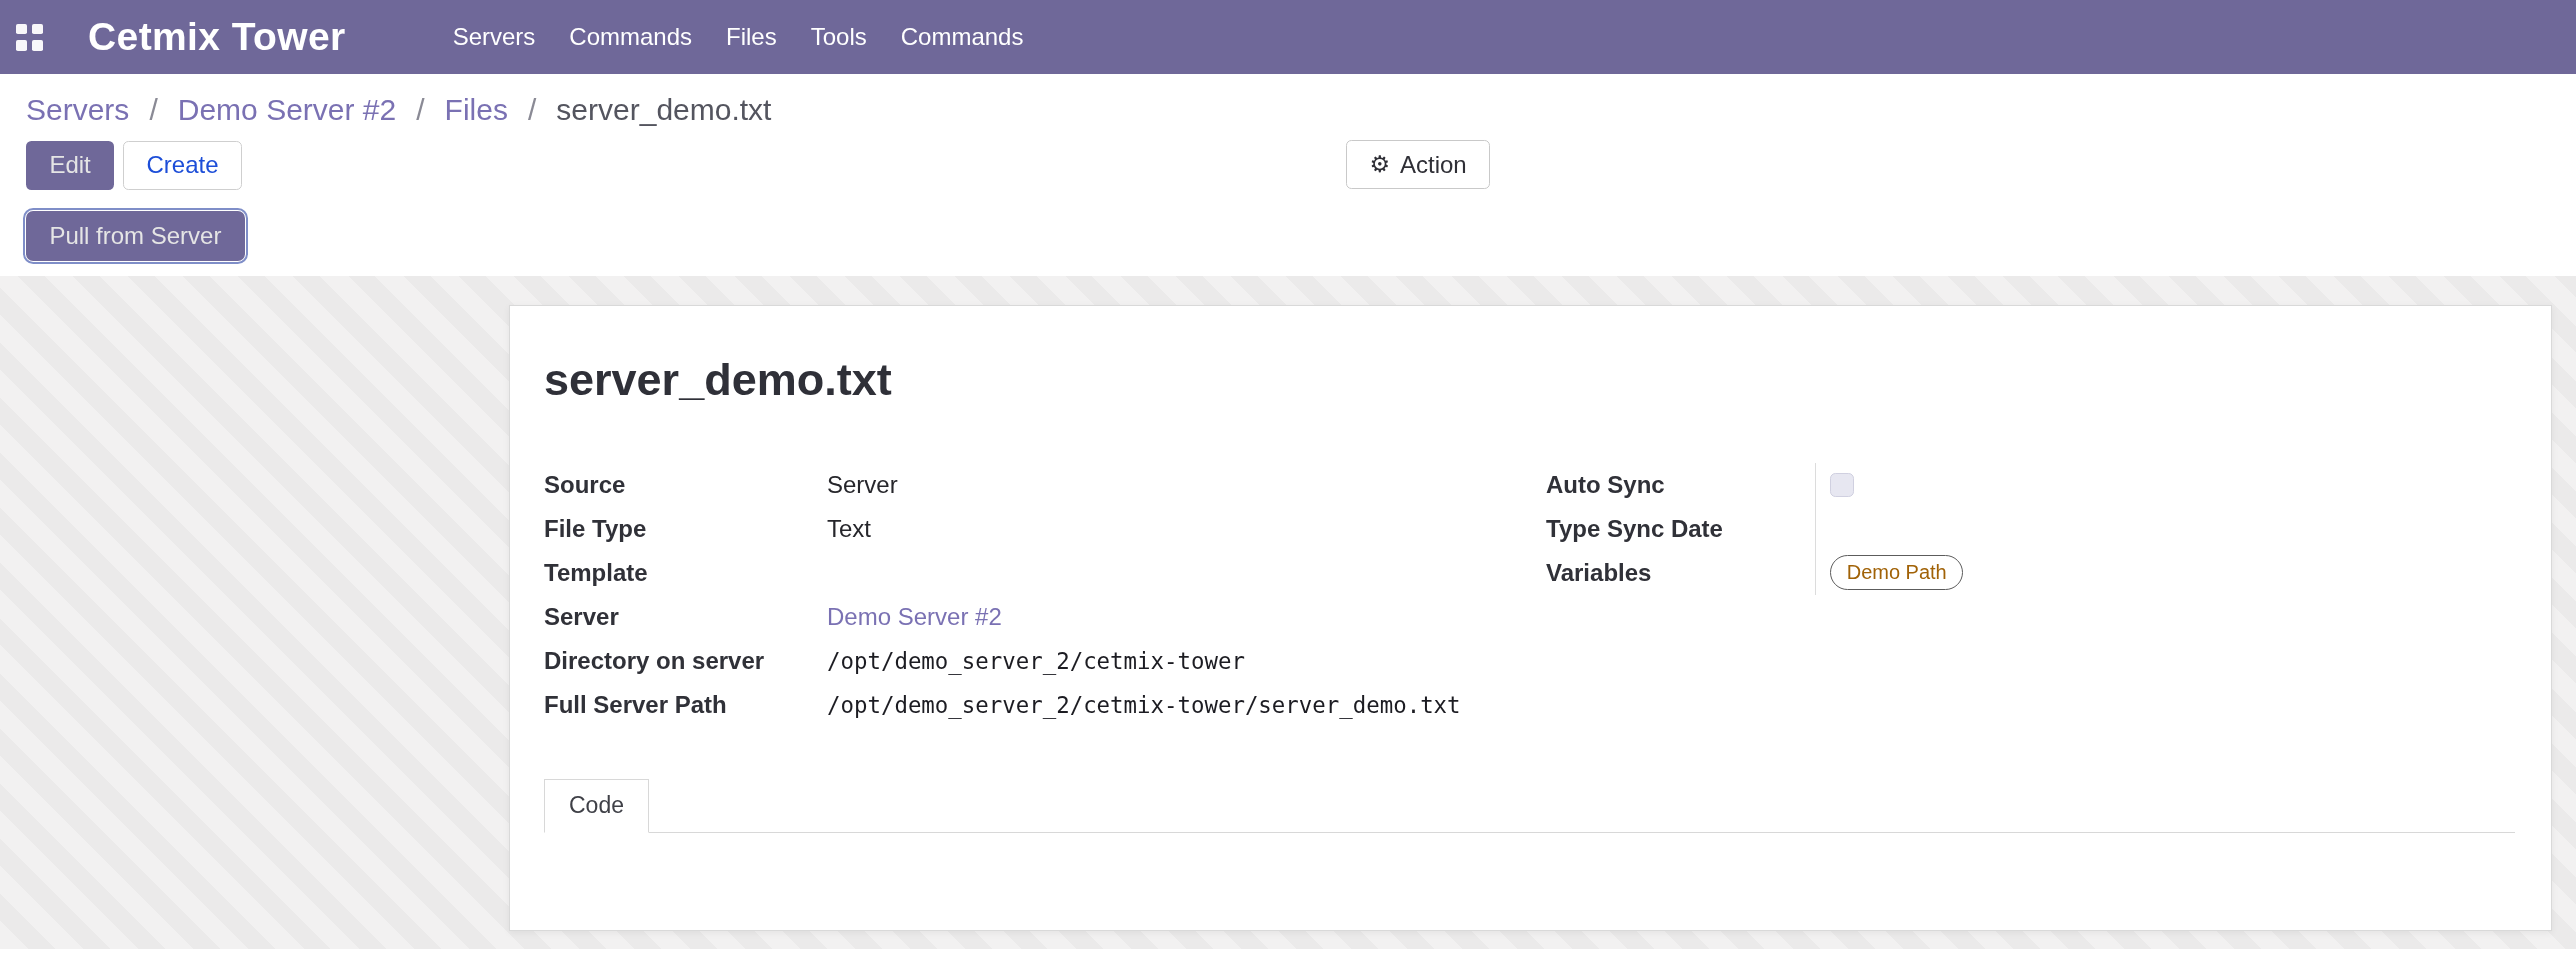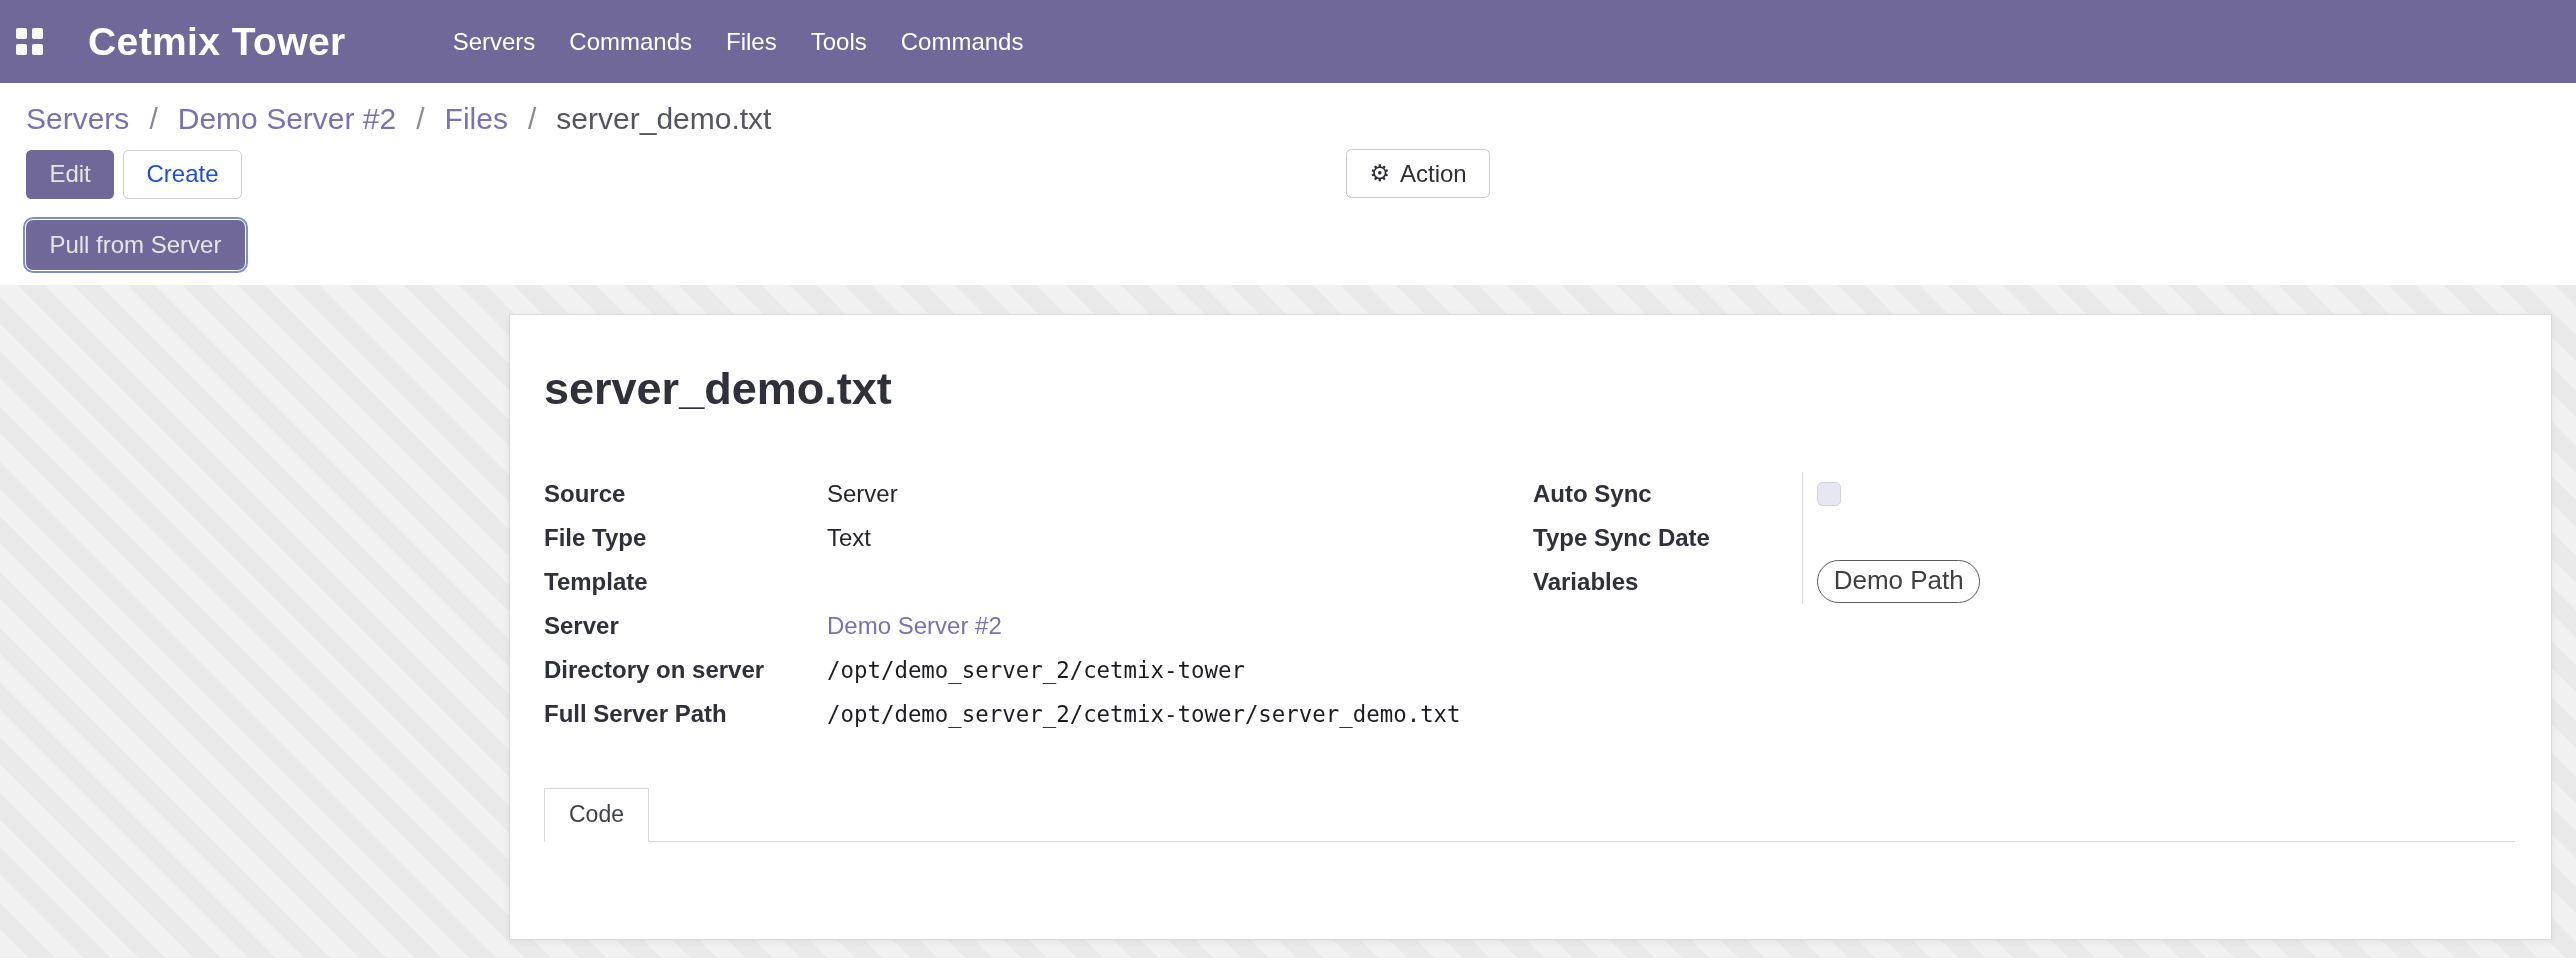--- a/index.html
+++ b/index.html
@@ -8,21 +8,21 @@
   }
   html,body{margin:0;padding:0;}
   body{
     width:2576px;height:962px;overflow:hidden;background:#fff;
     font-family:"Liberation Sans",sans-serif;
     -webkit-font-smoothing:antialiased;
   }
 
   
   nav{
-    height:83px;background:var(--primary);display:flex;align-items:center;
+    height:74px;background:var(--primary);display:flex;align-items:center;
     padding:0 16px;box-sizing:border-box;
   }
   .apps-icon{
     width:27px;height:27px;display:grid;grid-template-columns:repeat(2,1fr);
     grid-template-rows:repeat(2,1fr);gap:5.4px;cursor:pointer;flex:none;
   }
   .apps-icon span{background:#fff;border-radius:1.8px;opacity:.95;}
   .brand{
     margin-left:45px;font-size:39px;font-weight:700;color:#fff;
     white-space:nowrap;cursor:pointer;letter-spacing:0.4px;
@@ -67,42 +67,42 @@
     background:repeating-linear-gradient(45deg,#f2f1f1 0 20px,#ebeaea 20px 39px);
   }
   .sheet{
     box-sizing:border-box;margin-left:509px;width:2043px;height:626px;
     background:#fff;border:0.9px solid #d9d9d9;
     box-shadow:0 1.8px 7.2px rgba(0,0,0,.06);
     padding:48px 36px 0 34px;
   }
   .sheet-title{margin:0;font-size:45px;font-weight:700;color:#2f3038;}
 
-  .groups{display:flex;margin-top:57px;}
+  .groups{display:flex;margin-top:57px;gap:13px;}
   .group.left{width:989px;flex:none;}
   .group.right{flex:1;}
   .field-row{display:grid;min-height:44px;align-items:center;}
   .group.left .field-row{grid-template-columns:283px 1fr;}
   .group.right .field-row{grid-template-columns:269px 1fr;}
   .field-label{font-size:24px;font-weight:700;color:#303138;padding-right:16px;}
   .field-value{font-size:24px;color:#26262b;}
   .group.right .field-value{
     border-left:0.9px solid #dcdcdc;padding-left:14.4px;align-self:stretch;
     display:flex;align-items:center;
   }
   .mono{font-family:"DejaVu Sans Mono",monospace;font-size:22.4px;color:#1c1c22;}
   .link-value{color:var(--link);cursor:pointer;}
 
   .checkbox{
     width:24px;height:24px;border-radius:5.4px;background:#e7e7f1;
     border:0.9px solid #d0d0e0;box-sizing:border-box;
   }
   .tag{
     display:inline-block;padding:2.7px 15.3px 4.5px;border:1.3px solid #5c5c5c;
-    border-radius:897px;font-size:26px;color:#404040;background:#fff;line-height:1.3;
+    border-radius:897px;font-size:20px;color:#a16207;background:#fff;line-height:1.3;
   }
 
   .notebook{margin-top:52px;display:flex;border-bottom:0.9px solid #d8d8d8;align-items:flex-end;}
   .tab{
     margin-bottom:-0.9px;border:0.9px solid #d8d8d8;border-bottom:0.9px solid #fff;
     background:#fff;padding:12.6px 24px;font-size:23px;color:#3f4047;cursor:pointer;
   }
   .tab-content{height:72px;}
 </style>
 </head>

